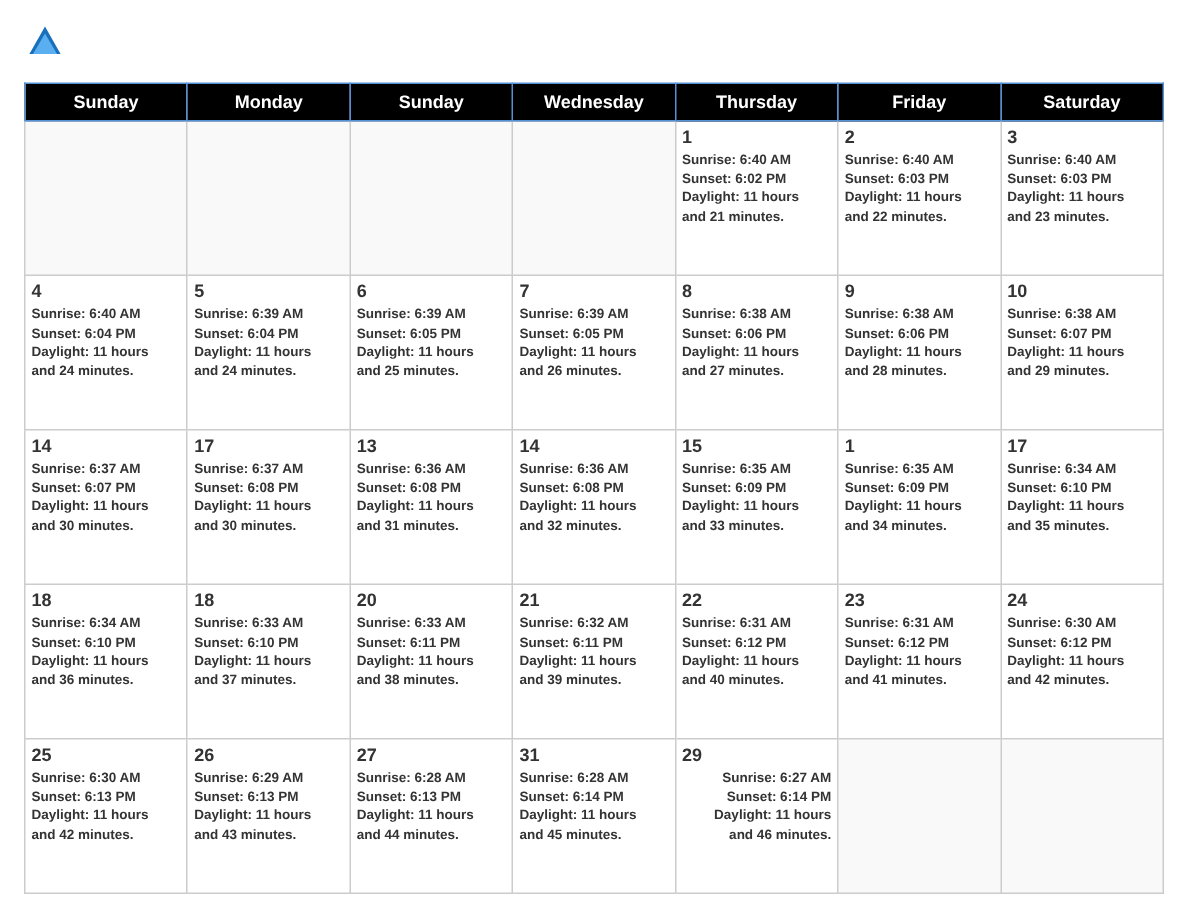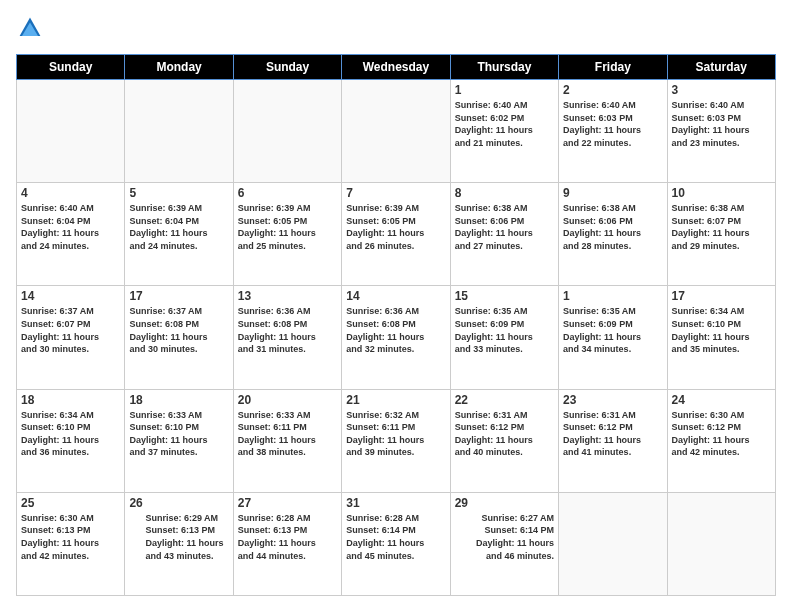--- a/index.html
+++ b/index.html
@@ -313,21 +313,21 @@
         <tr>
           <td>
             <span class="day-num">25</span>
             <div class="day-info" style="white-space: pre-line;">Sunrise: 6:30 AM
 Sunset: 6:13 PM
 Daylight: 11 hours
 and 42 minutes.</div>
           </td>
           <td>
             <span class="day-num">26</span>
-            <div class="day-info" style="white-space: pre-line; margin-left: 16px;">Sunrise: 6:29 AM
+            <div class="day-info" style="white-space: pre-line;">Sunrise: 6:29 AM
 Sunset: 6:13 PM
 Daylight: 11 hours
 and 43 minutes.</div>
           </td>
           <td>
             <span class="day-num">27</span>
             <div class="day-info" style="white-space: pre-line;">Sunrise: 6:28 AM
 Sunset: 6:13 PM
 Daylight: 11 hours
 and 44 minutes.</div>

